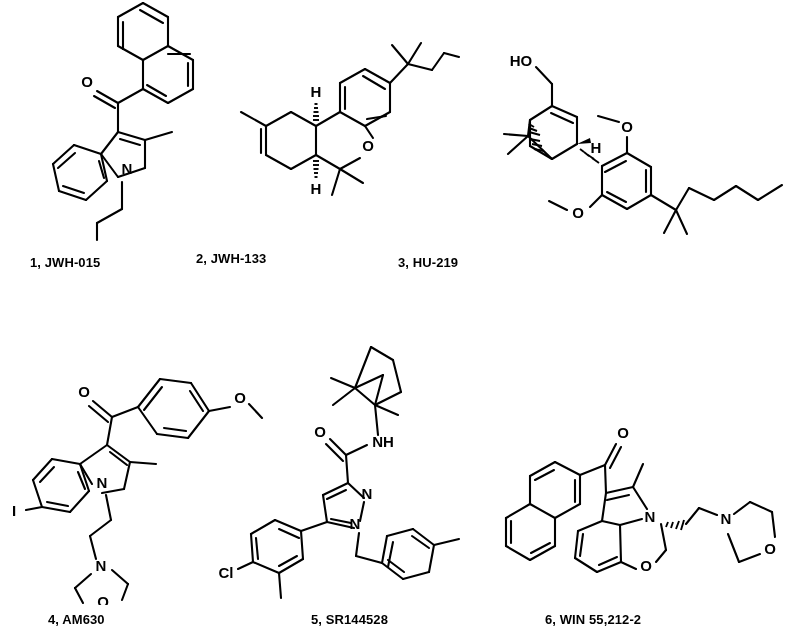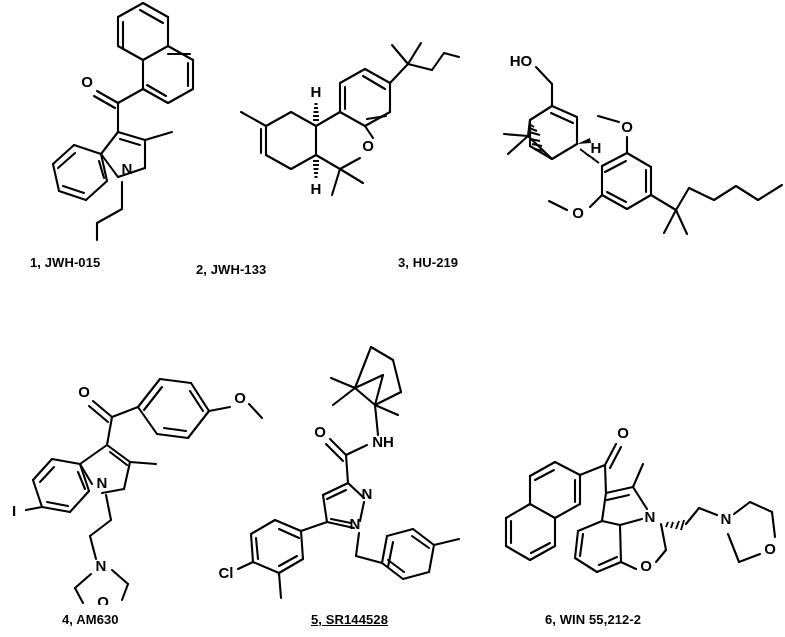--- a/index.html
+++ b/index.html
@@ -183,21 +183,21 @@
       <g>
         <path class="bond" d="M180,63 L198,44"></path>
         <path class="bond" d="M198,44 L182,25"></path>
         <path class="bond" d="M198,44 L211,23"></path>
         <path class="bond" d="M198,44 L222,50"></path>
         <path class="bond" d="M222,50 L234,33"></path>
         <path class="bond" d="M234,33 L249,37"></path>
       </g>
     </svg>
   </div>
-  <div class="caption" style="left:196px; top:262px;text-align:center;">2, JWH-133</div>
+  <div class="caption" style="left:196px; top:251px;text-align:center;">2, JWH-133</div>
 
   <div class="struct-cell" style="left:460px; top:20px; width:325px; height:225px;margin-top:24px;">
     <svg class="struct-svg" width="325" height="225" viewBox="0 0 325 225">
       <g>
         <text class="atom-label" x="61" y="18">HO</text>
         <path class="bond" d="M76,23 L92,40"></path>
         <path class="bond" d="M92,40 L92,62"></path>
       </g>
       <g>
 
@@ -326,21 +326,21 @@
       <g>
         <path class="bond" d="M91,224 L75,238"></path>
         <path class="bond" d="M75,238 L83,253"></path>
         <path class="bond" d="M112,220 L128,234"></path>
         <path class="bond" d="M128,234 L122,250"></path>
 
         <text class="atom-label" x="103" y="253">O</text>
       </g>
     </svg>
   </div>
-  <div class="caption" style="left:62px; top:612px;">4, AM630</div>
+  <div class="caption" style="left:48px; top:612px;">4, AM630</div>
 
   <div class="struct-cell" style="left:207px; top:335px; width:265px; height:265px;">
     <svg class="struct-svg" width="265" height="265" viewBox="0 0 265 265">
       <g>
         <path class="bond" d="M148,53 L164,12"></path>
         <path class="bond" d="M164,12 L186,25"></path>
         <path class="bond" d="M186,25 L194,57"></path>
         <path class="bond" d="M194,57 L168,70"></path>
         <path class="bond" d="M168,70 L148,53"></path>
         <path class="bond" d="M148,53 L176,40"></path>
@@ -398,21 +398,21 @@
         <path class="bond" d="M206,194 L227,210"></path>
         <path class="bond" d="M205,201 L222,213"></path>
         <path class="bond" d="M227,210 L222,237"></path>
         <path class="bond" d="M222,237 L196,244"></path>
         <path class="bond" d="M196,244 L175,228"></path>
         <path class="bond" d="M197,237 L181,225"></path>
         <path class="bond" d="M227,210 L252,204"></path>
       </g>
     </svg>
   </div>
-  <div class="caption" style="left:311px; top:612px;text-decoration:underline;">5, SR144528</div>
+  <div class="caption" style="left:311px; top:612px;">5, SR144528</div>
 
   <div class="struct-cell" style="left:470px; top:420px; width:315px; height:185px;">
     <svg class="struct-svg" width="315" height="185" viewBox="0 0 315 185">
       <g>
         <path class="bond" d="M110,55 L85,42"></path>
         <path class="bond" d="M85,42 L60,56"></path>
         <path class="bond" d="M84,50 L65,60"></path>
         <path class="bond" d="M60,56 L60,84"></path>
         <path class="bond" d="M60,84 L85,98"></path>
         <path class="bond" d="M85,98 L110,84"></path>

